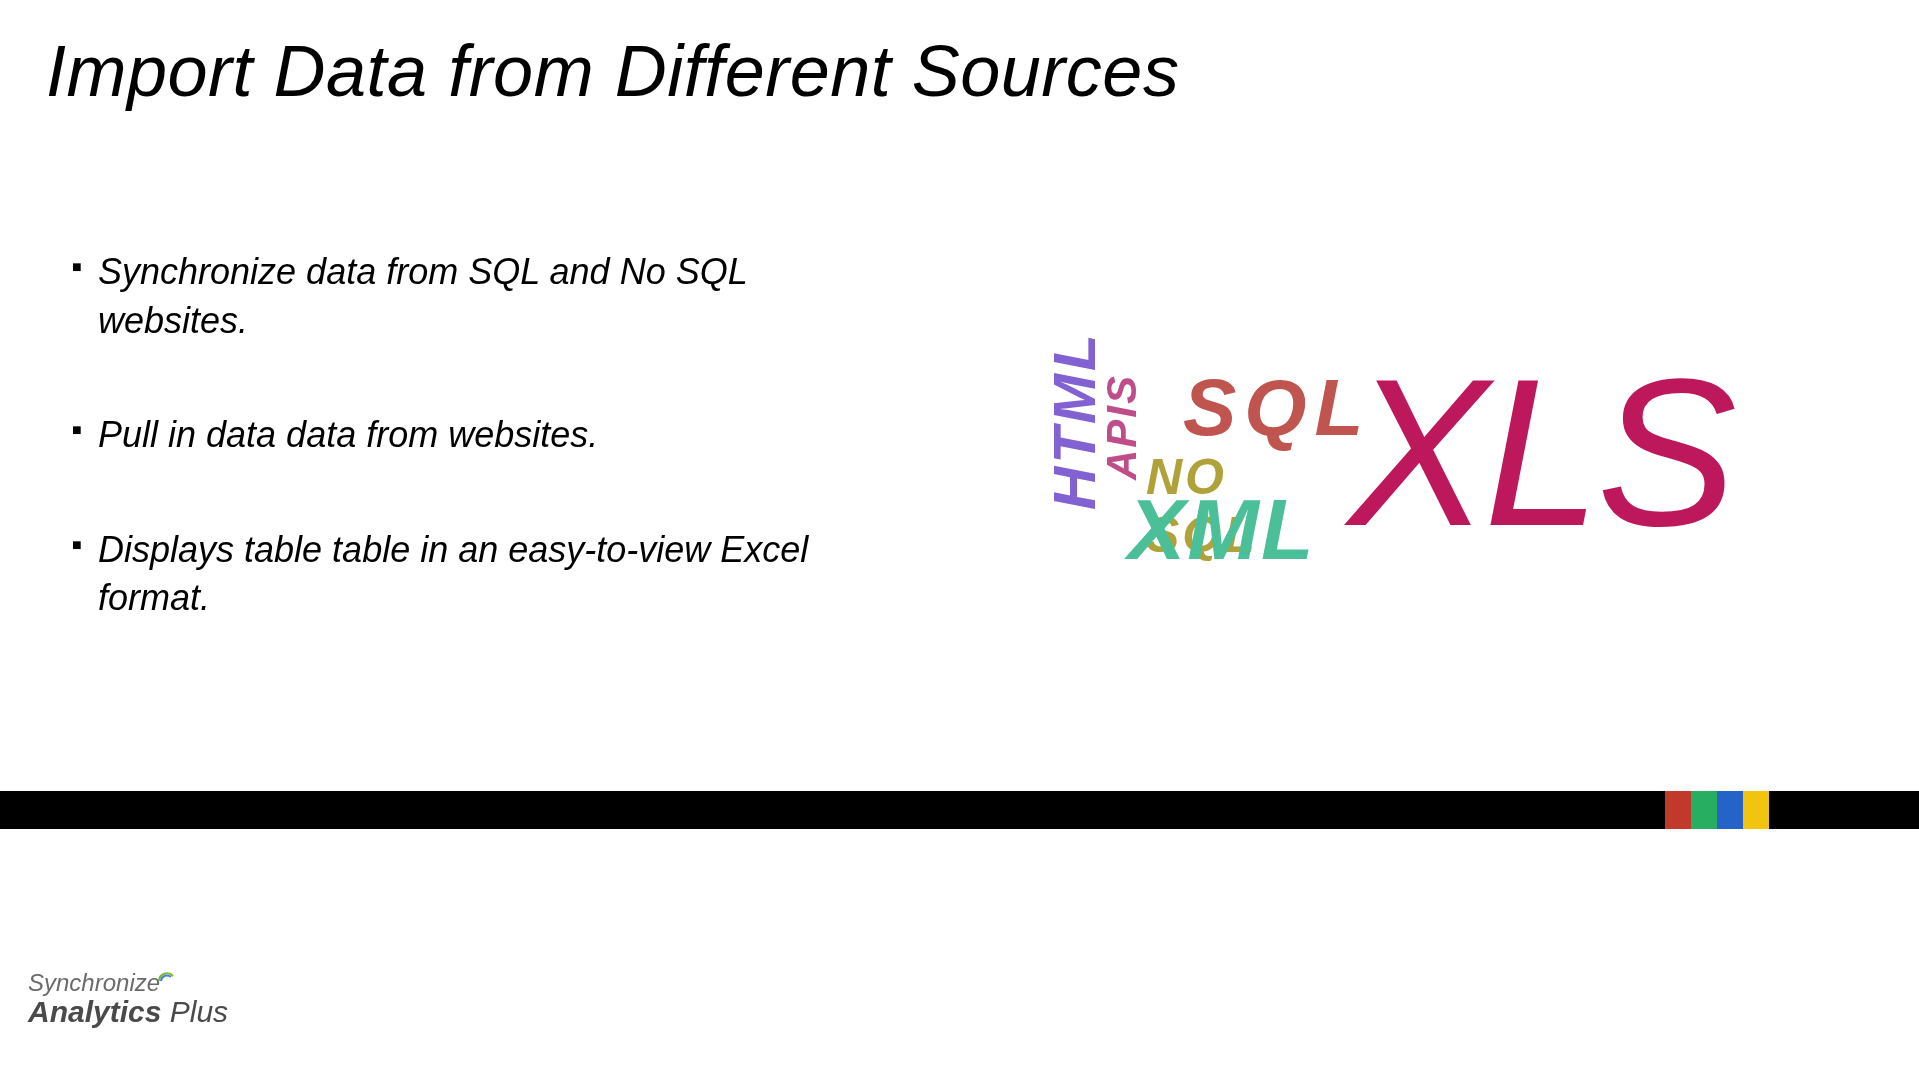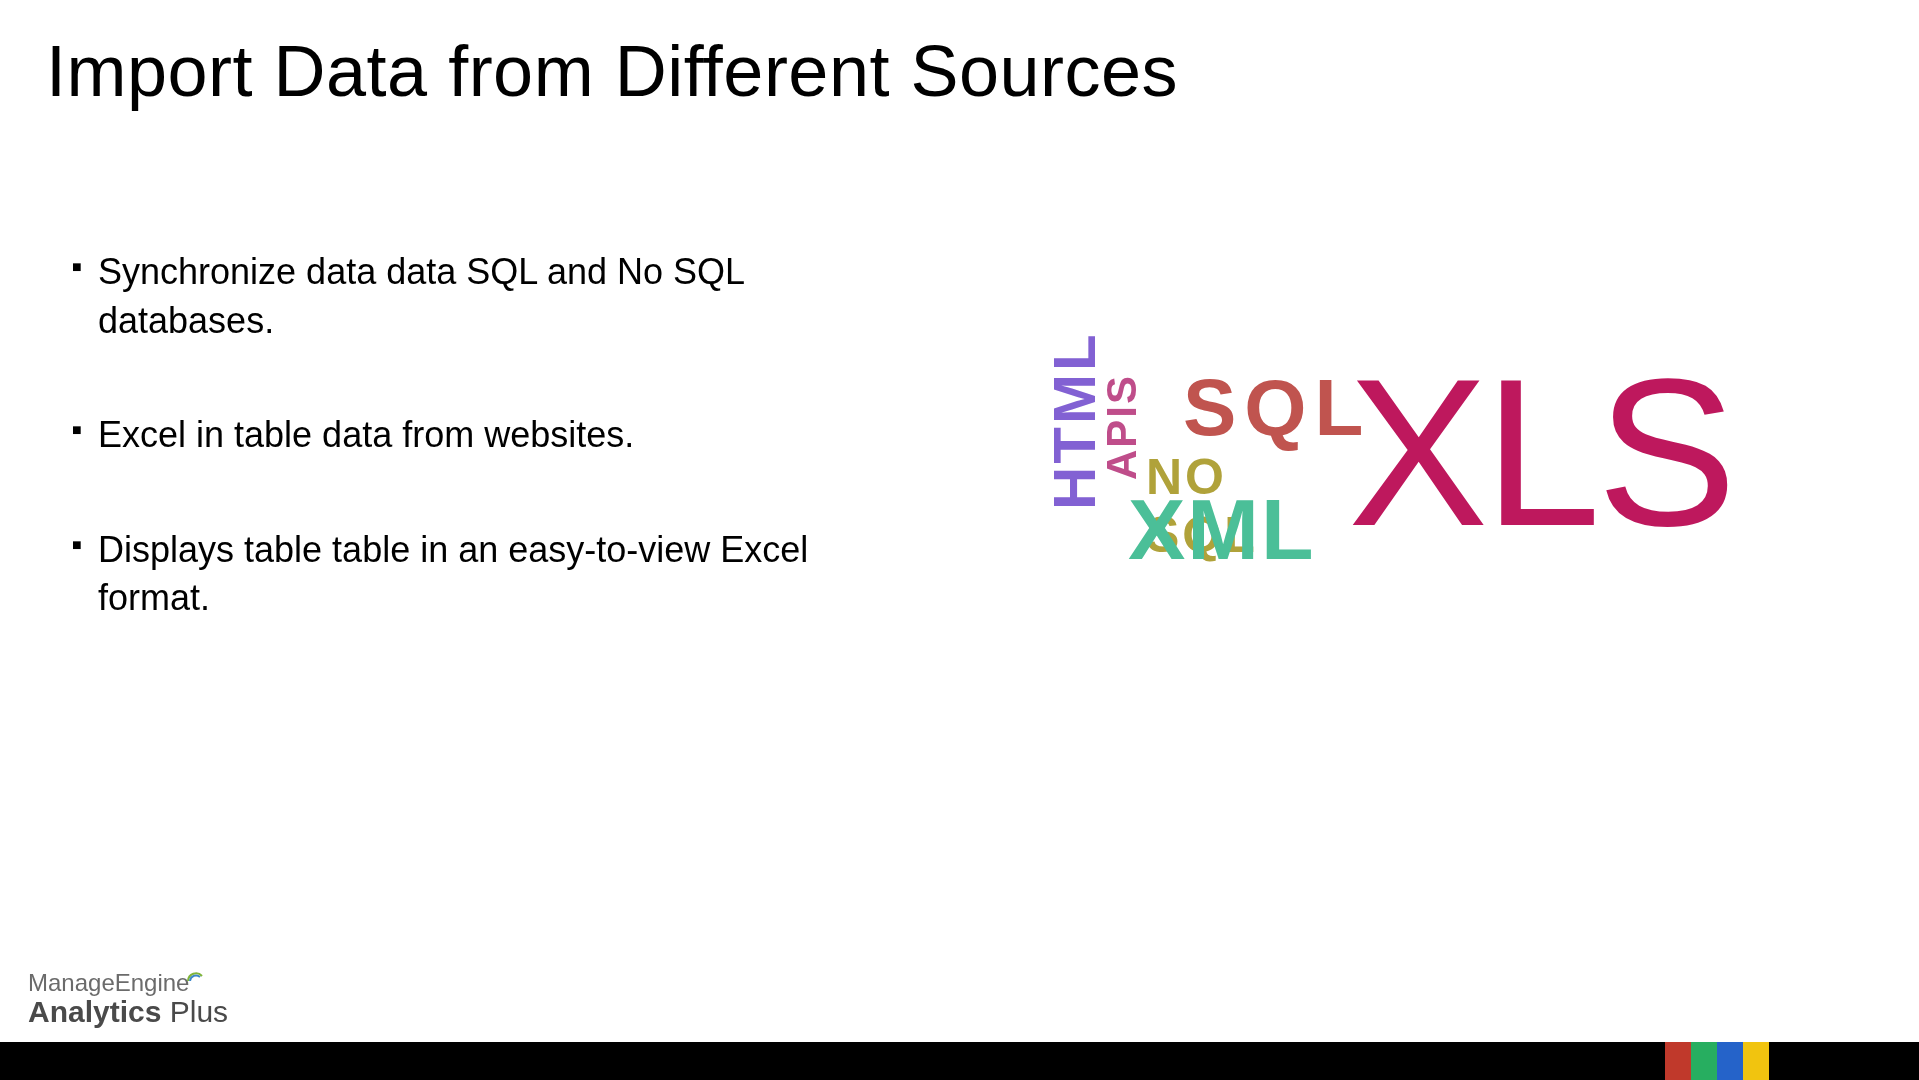--- a/index.html
+++ b/index.html
@@ -1,17 +1,17 @@
 <!DOCTYPE html>
 <html><head>
 <meta charset="utf-8">
 <style>
   * { margin: 0; padding: 0; box-sizing: border-box; }
   html, body { width: 1919px; height: 1080px; background: #ffffff; font-family: Arial, Helvetica, sans-serif; color: #000; overflow: hidden; }
-  .slide { position: relative; width: 1919px; height: 1080px; }
+  .slide { position: relative; width: 1919px; height: 829px; font-style: italic; }
   .title { position: absolute; left: 46px; top: 30px; font-size: 72px; font-weight: 400; letter-spacing: 0.5px; }
   .bullets { position: absolute; left: 72px; top: 248px; width: 810px; }
   .bullets li { list-style: none; position: relative; padding-left: 26px; font-size: 36px; line-height: 1.35; margin-bottom: 66px; }
   .bullets li::before { content: "■"; position: absolute; left: 0; top: 8px; font-size: 16px; color: #000; }
   .wordcloud { position: absolute; left: 1040px; top: 370px; }
   .wc-html { position: absolute; left: 0; top: 140px; transform: rotate(-90deg); transform-origin: left top; font-size: 60px; font-weight: 600; color: #8261d3; font-family: "Segoe UI", Arial, sans-serif; letter-spacing: 3px; }
   .wc-apis { position: absolute; left: 58px; top: 110px; transform: rotate(-90deg); transform-origin: left top; font-size: 42px; font-weight: 700; color: #bf4d8a; font-family: "Segoe UI", Arial, sans-serif; letter-spacing: 2px; }
   .wc-sql  { position: absolute; left: 102px; top: -8px; font-size: 80px; font-weight: 600; color: #c0544f; font-family: "Segoe UI", Arial, sans-serif; letter-spacing: 8px; margin-left: 41px; }
   .wc-nosql{ position: absolute; left: 106px; top: 78px; font-size: 50px; font-weight: 600; color: #b0a23a; font-family: "Segoe UI", Arial, sans-serif; letter-spacing: 3px; }
   .wc-xml  { position: absolute; left: 88px; top: 110px; font-size: 86px; font-weight: 600; color: #4bbf98; font-family: "Segoe UI", Arial, sans-serif; letter-spacing: 2px; }
@@ -26,37 +26,37 @@
   .color-strips span { width: 26px; height: 38px; display: inline-block; }
 </style>
 </head>
 <body>
 
 <div class="slide">
 
   <h1 class="title">Import Data from Different Sources</h1>
 
   <ul class="bullets">
-    <li>Synchronize data data SQL and No SQL databases.</li>
-    <li>Excel in table data from websites.</li>
+    <li>Synchronize data from SQL and No SQL websites.</li>
+    <li>Pull in data data from websites.</li>
     <li>Displays table table in an easy-to-view Excel format.</li>
   </ul>
 
   <div class="wordcloud">
     <span class="wc-html">HTML</span>
     <span class="wc-apis">APIS</span>
     <span class="wc-sql">SQL</span>
     <span class="wc-nosql">NO SQL</span>
     <span class="wc-xml">XML</span>
     <span class="wc-xls">XLS</span>
   </div>
 
   <div class="logo">
     <div class="line1">
-      <span>ManageEngine</span><span class="arc"><svg width="16" height="12" viewBox="0 0 16 12">
+      <span>Synchronize</span><span class="arc"><svg width="16" height="12" viewBox="0 0 16 12">
             <path d="M1 11 A8 8 0 0 1 15 6" fill="none" stroke="#7fb43a" stroke-width="2"></path>
             <path d="M3 11 A6 6 0 0 1 13 7" fill="none" stroke="#3b86c8" stroke-width="2"></path>
           </svg></span>
     </div>
     <div class="line2">
       <span class="bold">Analytics</span><span> Plus</span>
     </div>
   </div>
 
   <div class="footer-bar"></div>

